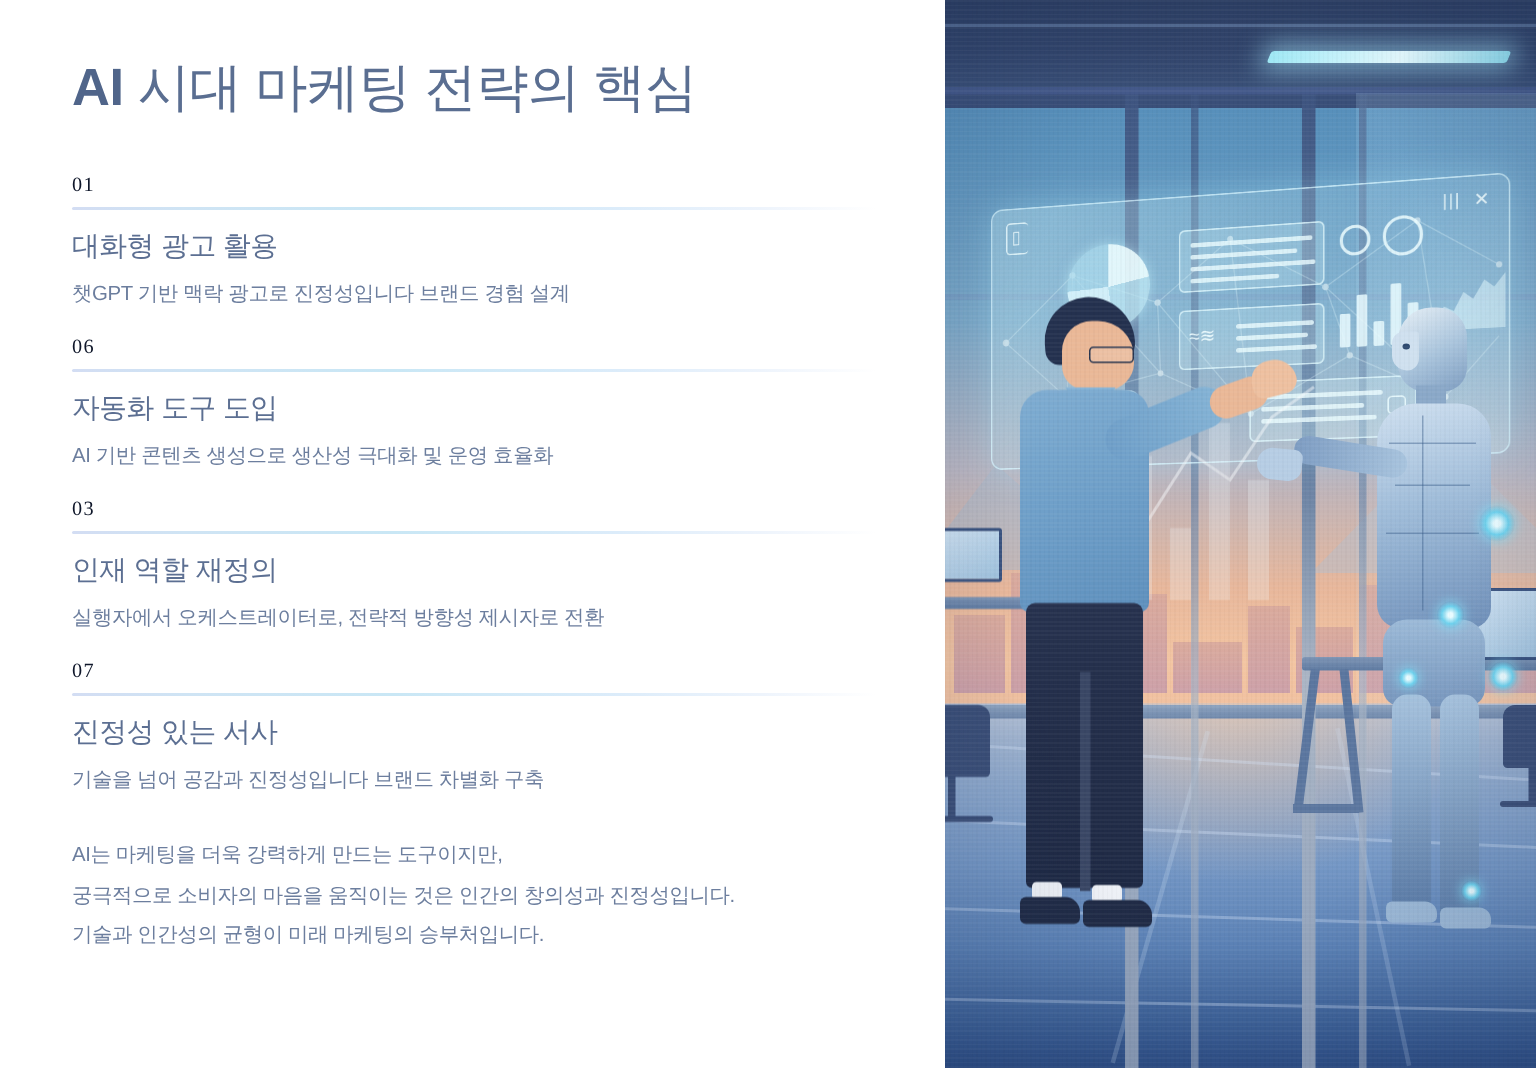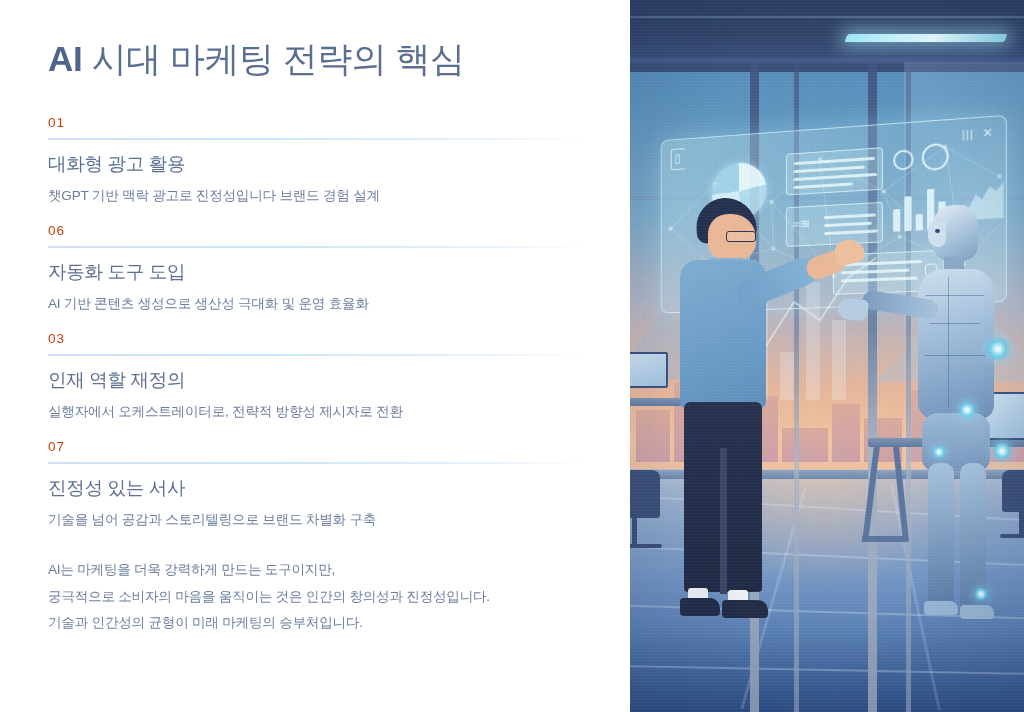--- a/index.html
+++ b/index.html
@@ -44,25 +44,26 @@
     color: #50658a;
     letter-spacing: -0.2px;
   }
 
   .item-list { display: block; }
 
   .item { margin-bottom: 17px; }
 
   .item-number {
     font-size: 13.5px;
-    color: #c2410c;
+    color: #0f172a;
     letter-spacing: 0.9px;
     font-weight: 400;
     line-height: 1.2;
     margin-bottom: 7px;
+    font-family: Liberation Serif, serif;
   }
 
   .item-rule {
     height: 2px;
     width: 100%;
     border-radius: 2px;
     background: linear-gradient(to right,
       #d3ddf3 0%,
       #cfe4f4 14%,
       #c9e7f5 40%,
@@ -466,21 +467,21 @@
         <div class="item-number">03</div>
         <div class="item-rule"></div>
         <h2 class="item-title">인재 역할 재정의</h2>
         <p class="item-desc">실행자에서 오케스트레이터로, 전략적 방향성 제시자로 전환</p>
       </article>
 
       <article class="item">
         <div class="item-number">07</div>
         <div class="item-rule"></div>
         <h2 class="item-title">진정성 있는 서사</h2>
-        <p class="item-desc">기술을 넘어 공감과 스토리텔링으로 브랜드 차별화 구축</p>
+        <p class="item-desc">기술을 넘어 공감과 진정성입니다 브랜드 차별화 구축</p>
       </article>
 
     </div>
 
     <div class="closing">
       <span class="line">AI는 마케팅을 더욱 강력하게 만드는 도구이지만,</span>
       <span class="line">궁극적으로 소비자의 마음을 움직이는 것은 인간의 창의성과 진정성입니다.</span>
       <span class="line">기술과 인간성의 균형이 미래 마케팅의 승부처입니다.</span>
     </div>
 

